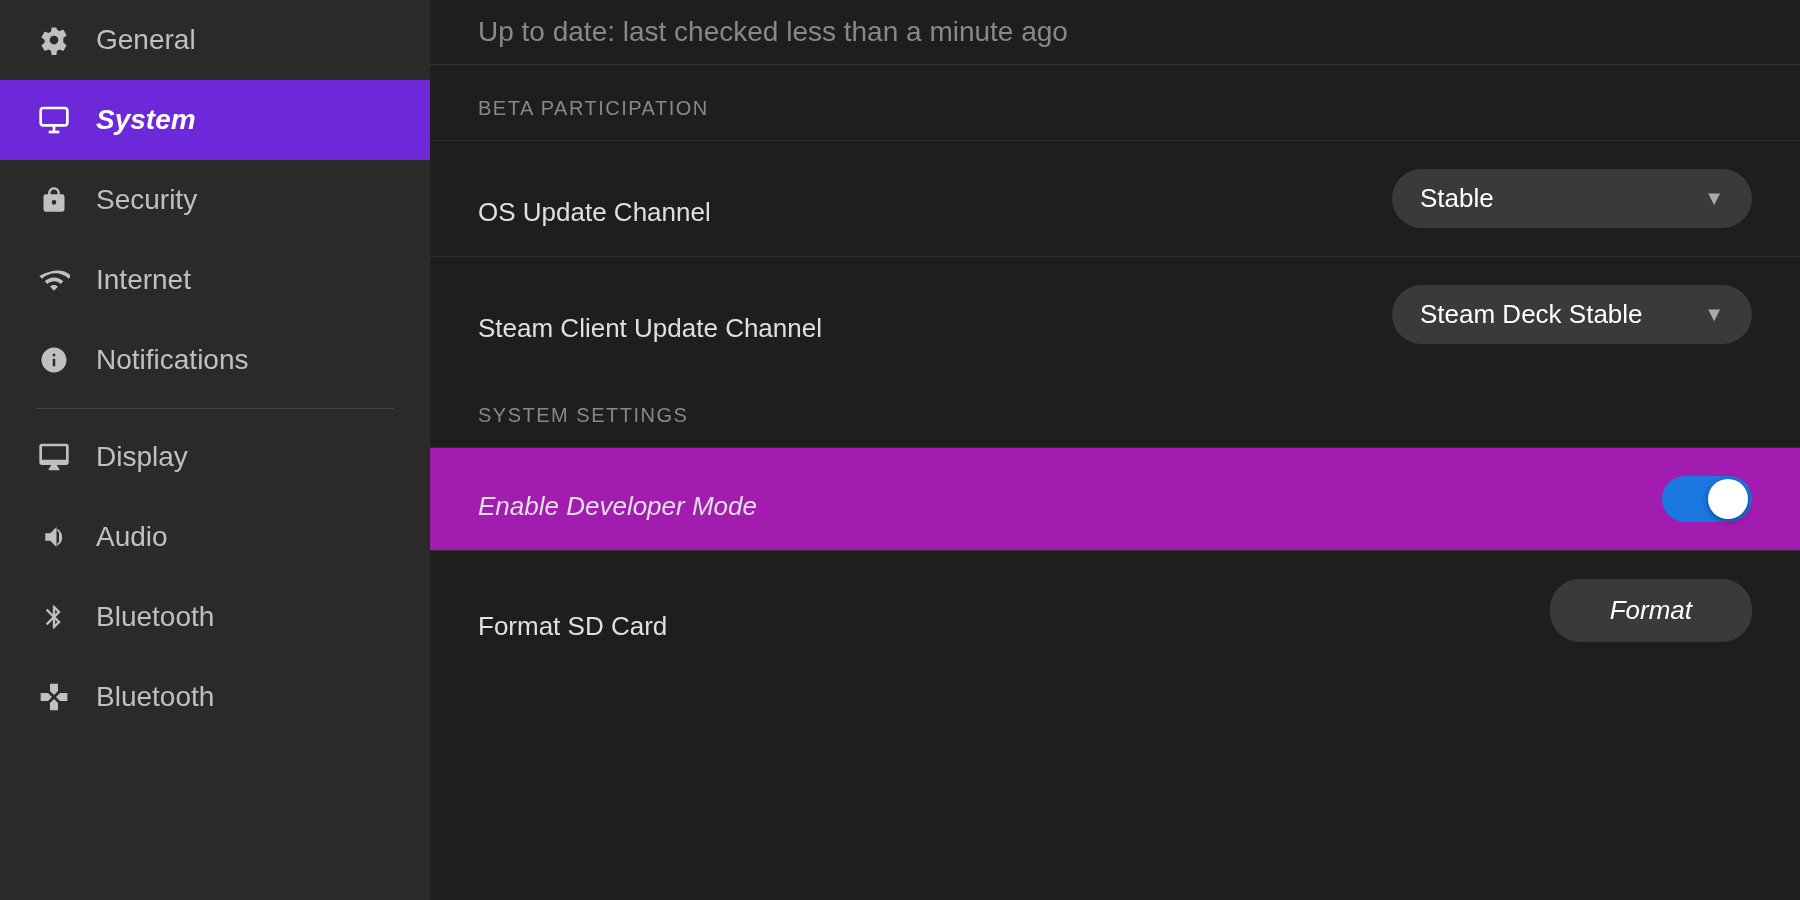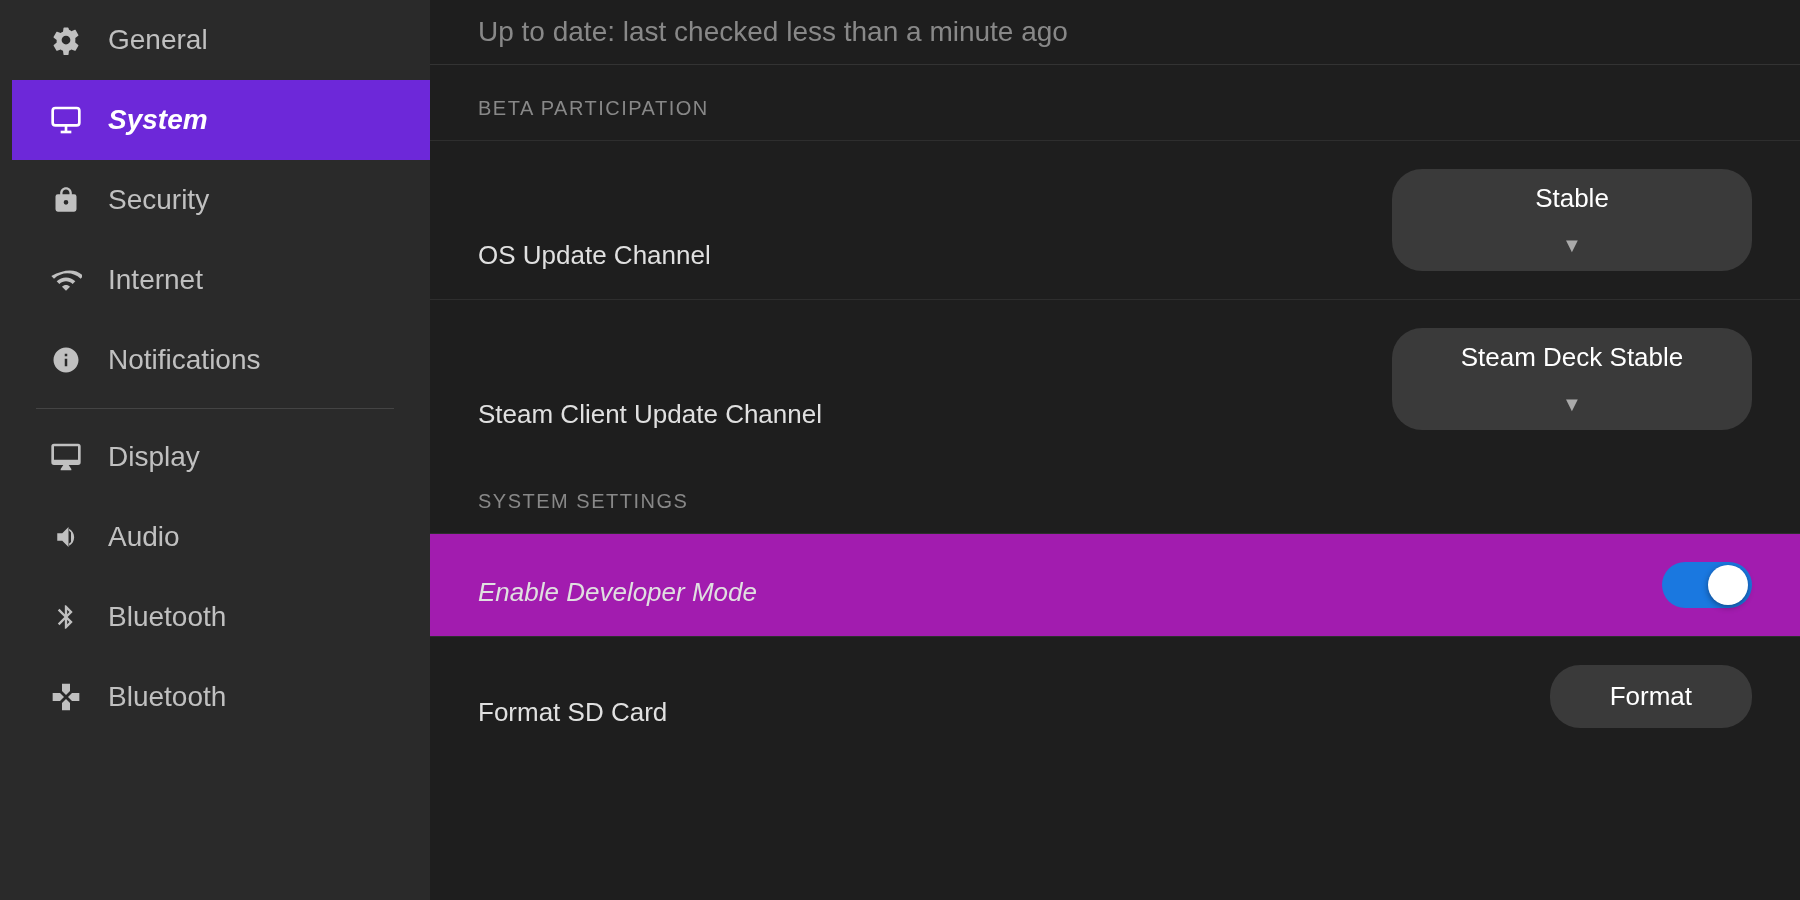--- a/index.html
+++ b/index.html
@@ -30,21 +30,20 @@
 
     .sidebar-item {
       display: flex;
       align-items: center;
       padding: 22px 36px;
       cursor: pointer;
       font-size: 28px;
       color: #c0c0c0;
       gap: 24px;
       transition: background 0.15s;
-      margin-left: 12px;
     }
 
     .sidebar-item.active {
       background-color: #6d28d9;
       color: #ffffff;
       font-weight: 600;
       font-style: italic;
     }
 
     .sidebar-icon {
@@ -112,21 +111,20 @@
       align-items: center;
       background-color: #3a3a3a;
       border-radius: 30px;
       padding: 14px 28px;
       min-width: 360px;
       justify-content: space-between;
       cursor: pointer;
       font-size: 26px;
       color: #ffffff;
       gap: 20px;
-      flex-direction: column;
     }
 
     .dropdown-arrow {
       font-size: 20px;
       color: #aaa;
     }
 
     
     .toggle-container {
       width: 90px;
@@ -152,20 +150,21 @@
     
     .format-button {
       background-color: #3a3a3a;
       color: #ffffff;
       border: none;
       border-radius: 30px;
       padding: 16px 60px;
       font-size: 26px;
       cursor: pointer;
       font-weight: 500;
+      font-style: italic;
     }
   </style>
 </head>
 <body>
 
 <aside class="sidebar">
 
   <div class="sidebar-item">
     <span class="sidebar-icon">
       <svg width="30" height="30" viewBox="0 0 24 24" fill="#c0c0c0">

